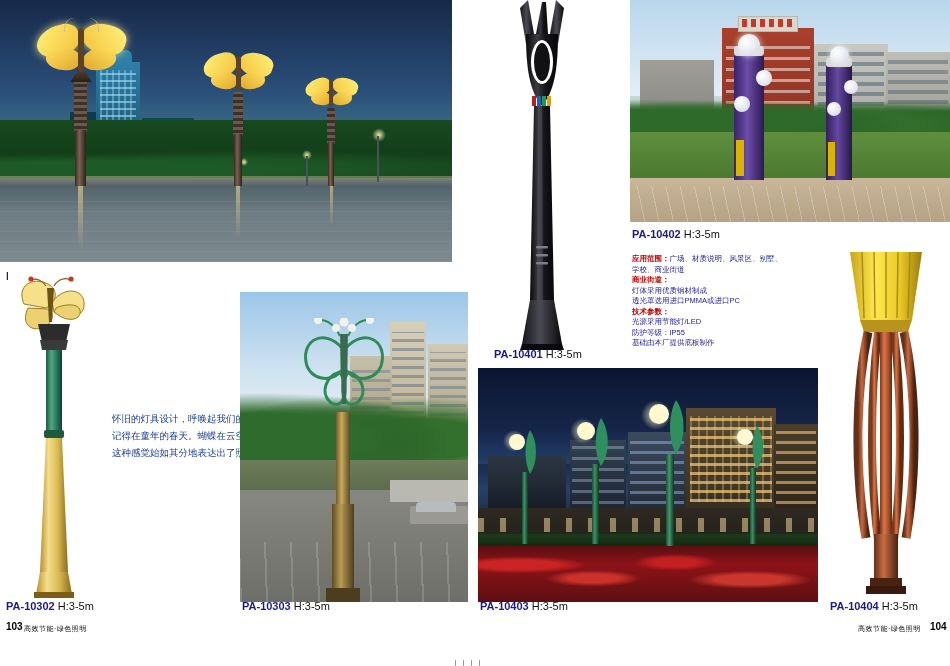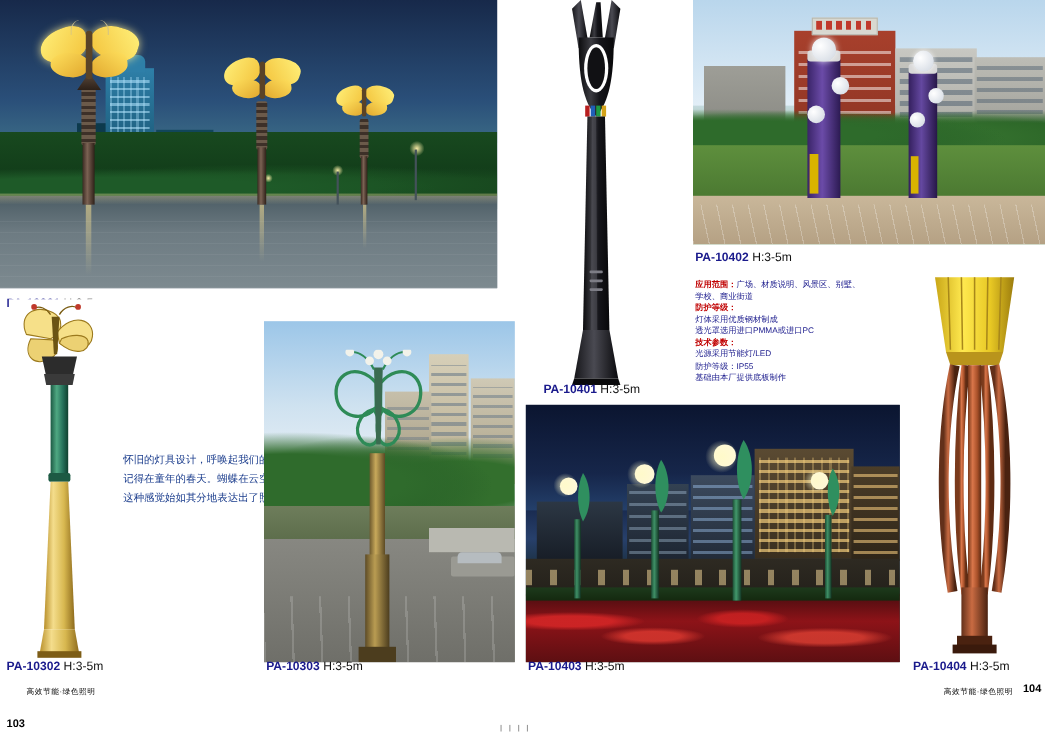--- a/index.html
+++ b/index.html
@@ -208,21 +208,21 @@
     <div style="position:absolute;left:198px;top:142px;width:7px;height:34px;background:#d9b400;"></div>
   </div>
   <div class="caption" style="left:632px;top:228px;">
     <span>PA-10402</span>
     <span class="dim">H:3-5m</span>
   </div>
 
   <div class="spec" style="left:632px;top:254px;">
     <div><span class="hd">应用范围：</span><span class="bd">广场、材质说明、风景区、别墅、</span></div>
     <div><span class="bd">学校、商业街道</span></div>
-    <div><span class="hd">防护等级：</span></div>
+    <div><span class="hd">商业街道：</span></div>
     <div><span class="bd">灯体采用优质钢材制成</span></div>
     <div><span class="bd">透光罩选用进口PMMA或进口PC</span></div>
     <div><span class="hd">技术参数：</span></div>
     <div><span class="bd">光源采用节能灯/LED</span></div>
     <div><span class="bd">防护等级：IP55</span></div>
     <div><span class="bd">基础由本厂提供底板制作</span></div>
   </div>
 
   <div class="photo ph4">
     <svg width="108" height="330" viewBox="0 0 108 330">
@@ -407,21 +407,21 @@
       <rect x="46" y="286" width="24" height="50" fill="url(#cop2)"></rect>
       <rect x="42" y="330" width="32" height="10" fill="#4a2210"></rect>
       <rect x="38" y="338" width="40" height="8" fill="#3a1a0c"></rect>
     </svg>
   </div>
   <div class="caption" style="left:830px;top:600px;">
     <span>PA-10404</span>
     <span class="dim">H:3-5m</span>
   </div>
 
-  <div class="footer-num" style="left:6px;top:621px;font-weight:bold;margin-top:32px;">103</div>
+  <div class="footer-num" style="left:6px;top:621px;font-weight:bold;">103</div>
   <div class="footer-txt" style="left:24px;top:624px;">高效节能·绿色照明</div>
 
   <div class="footer-txt" style="left:858px;top:624px;">高效节能·绿色照明</div>
   <div class="footer-num" style="left:930px;top:621px;font-weight:bold;">104</div>
 
   <div style="position:absolute;left:0;top:616px;width:950px;height:1px;background:#ffffff;"></div>
 
   <div class="centermark">
     <i></i><i></i><i></i><i></i>
   </div>

